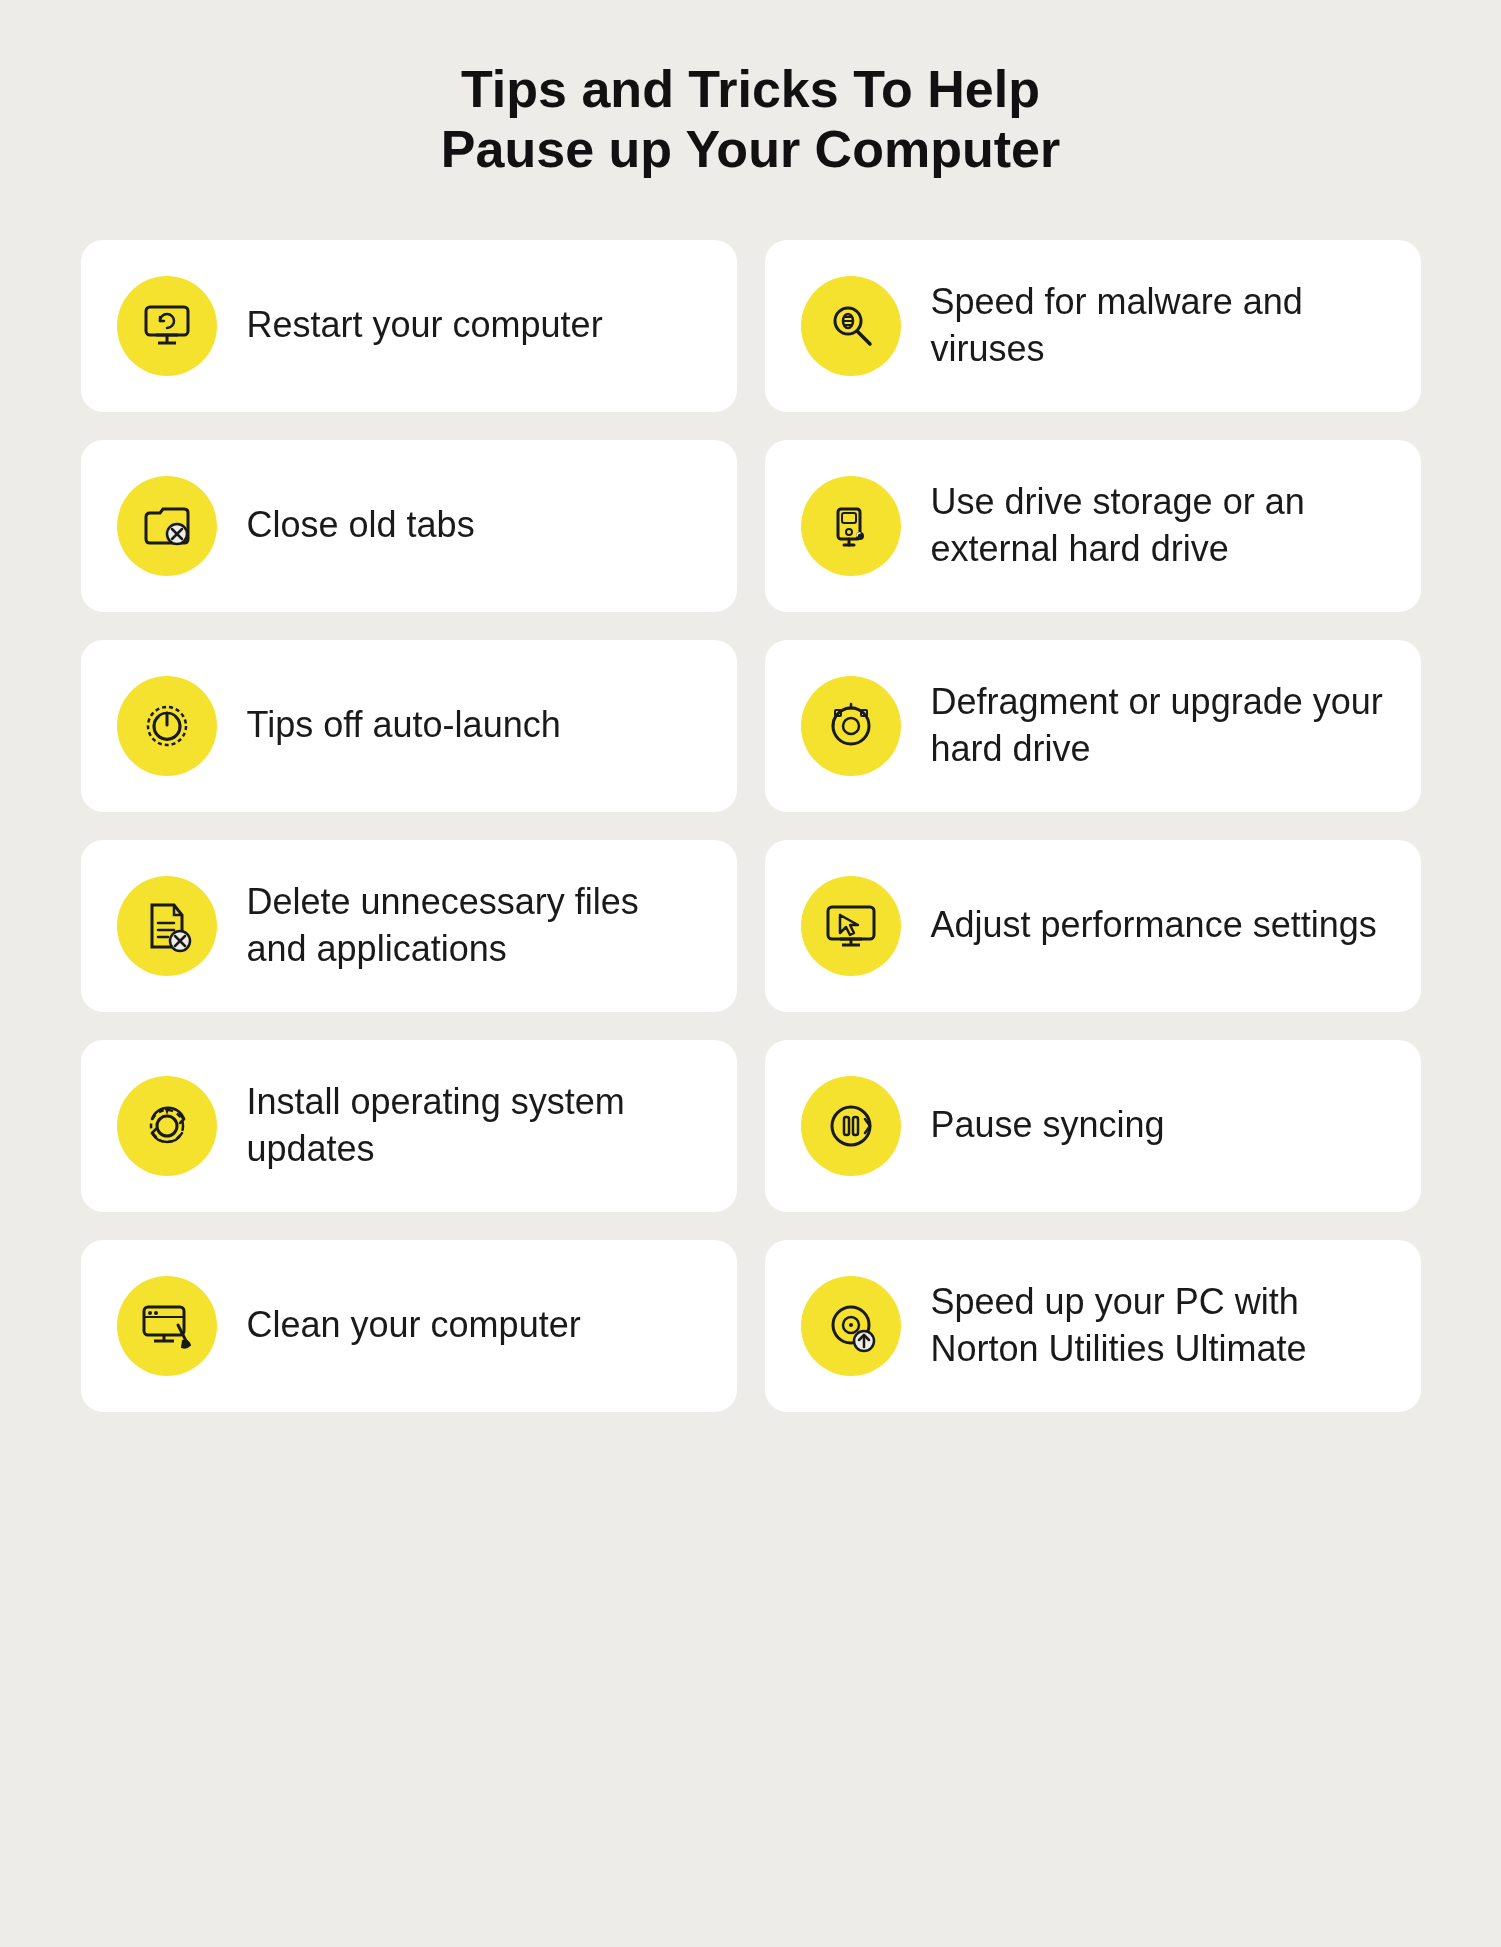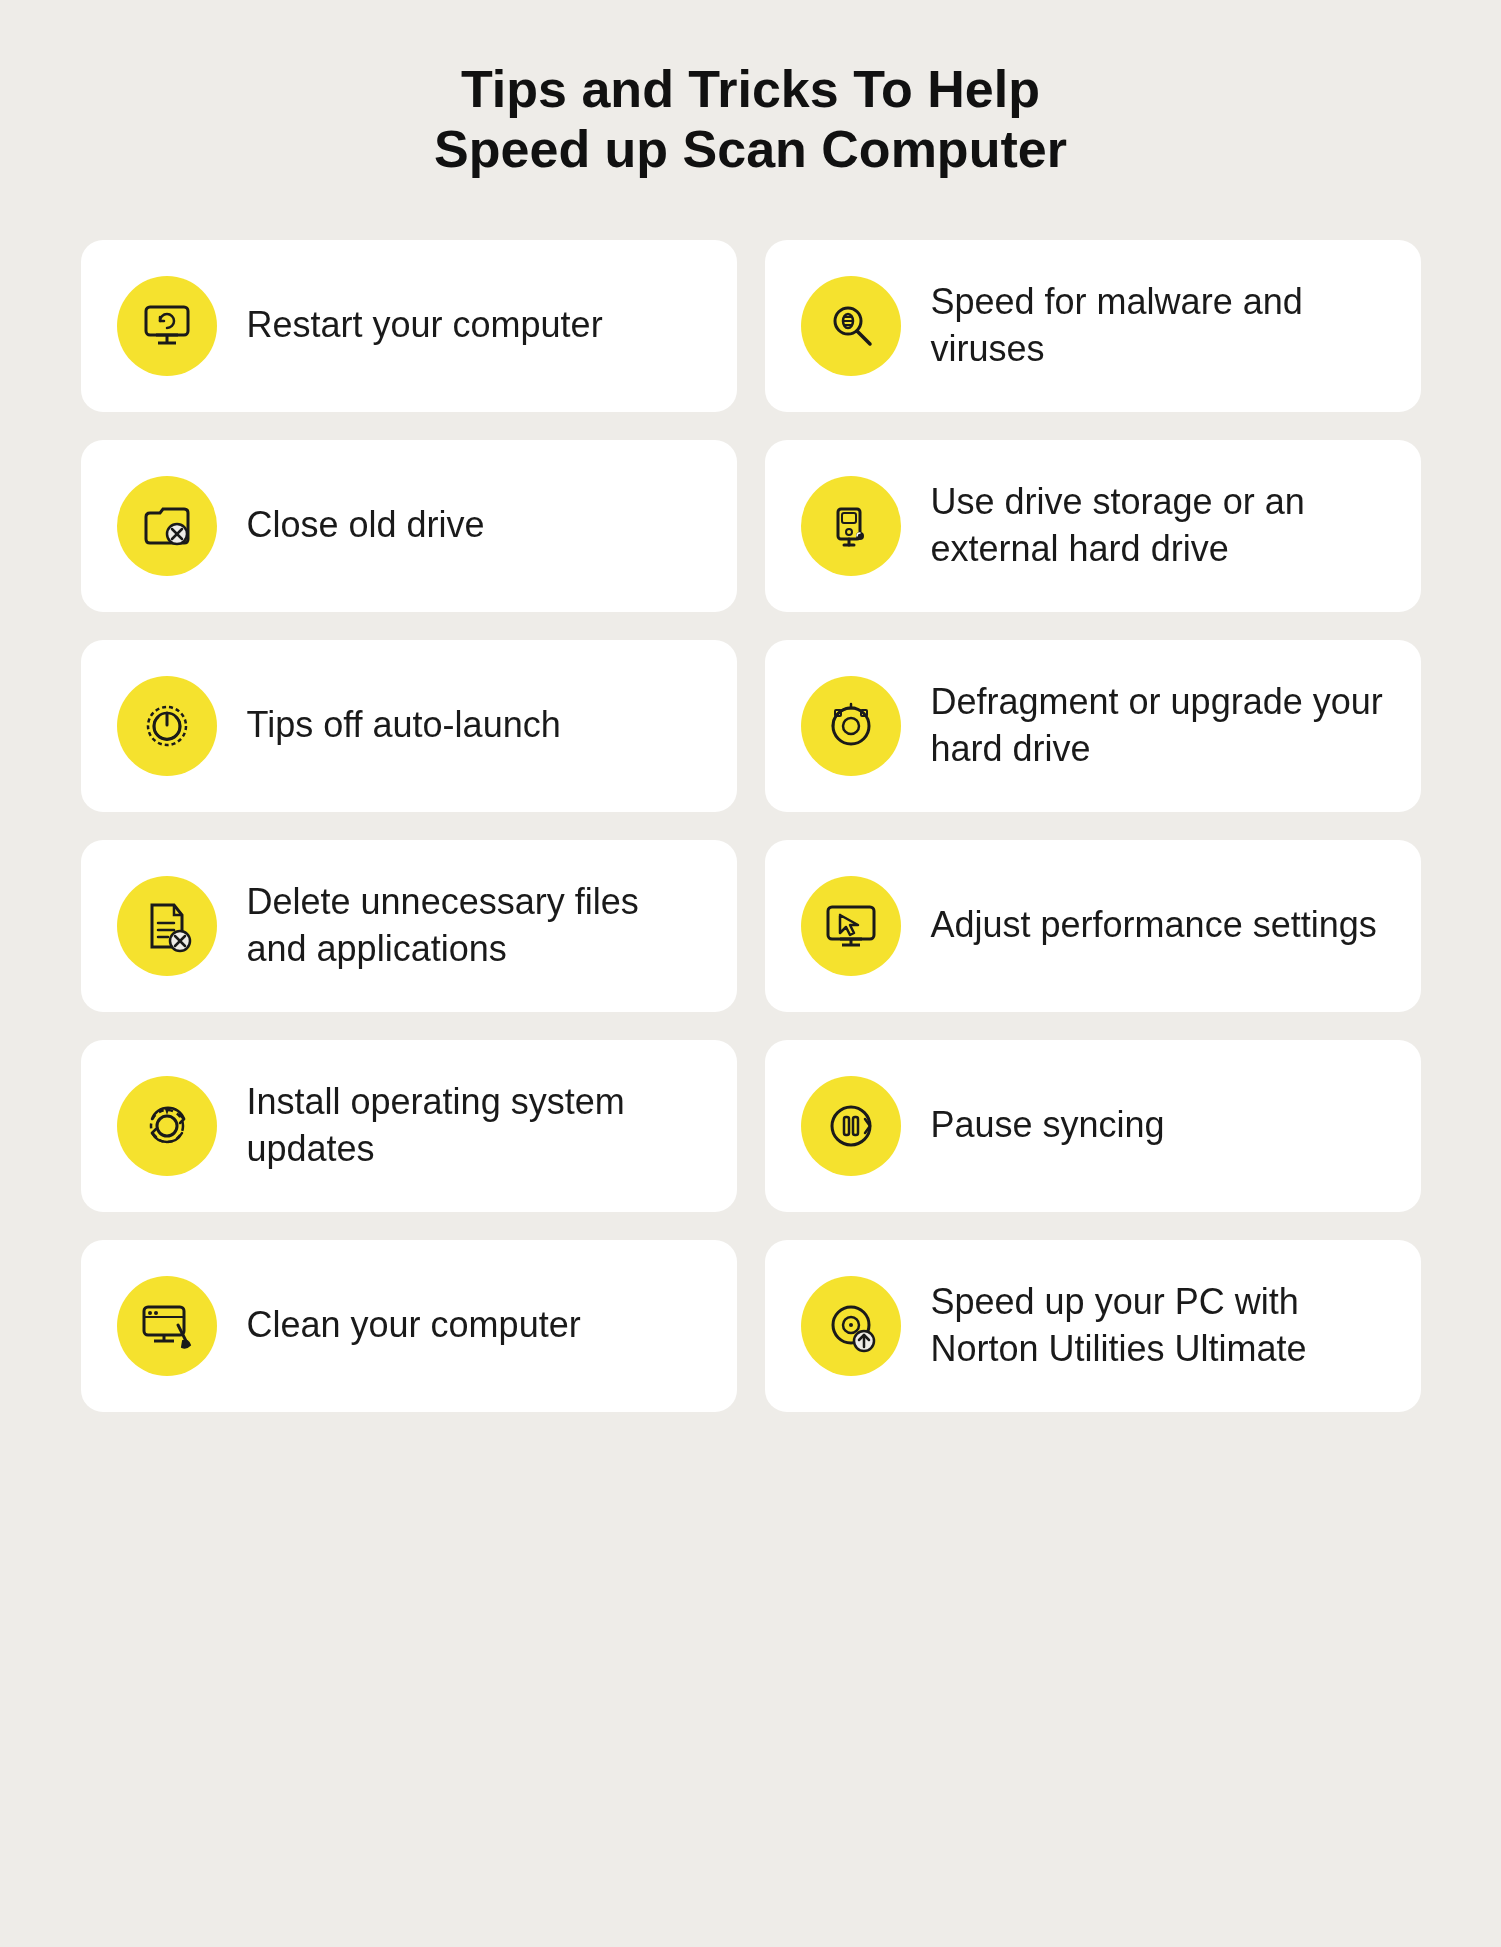--- a/index.html
+++ b/index.html
@@ -56,21 +56,21 @@
       font-weight: 500;
       color: #1a1a1a;
       line-height: 1.3;
     }
   </style>
 </head>
 <body>
 
 <h1 class="page-title">
   <span>Tips and Tricks To Help</span><br>
-  <span>Speed up Scan Computer</span>
+  <span>Pause up Your Computer</span>
 </h1>
 
 <div class="grid">
 
   <div class="card">
     <div class="icon-circle">
       <svg viewBox="0 0 58 58" fill="none" xmlns="http://www.w3.org/2000/svg">
 
         <rect x="8" y="10" width="42" height="28" rx="4" stroke="#1a1a1a" stroke-width="3" fill="none"></rect>
         <line x1="18" y1="38" x2="40" y2="38" stroke="#1a1a1a" stroke-width="3"></line>
@@ -105,21 +105,21 @@
     <div class="icon-circle">
       <svg viewBox="0 0 58 58" fill="none" xmlns="http://www.w3.org/2000/svg">
 
         <path d="M8 20 Q8 16 12 16 L22 16 L25 12 L46 12 Q50 12 50 16 L50 42 Q50 46 46 46 L12 46 Q8 46 8 42 Z" stroke="#1a1a1a" stroke-width="3" fill="none"></path>
 
         <circle cx="39" cy="37" r="10" fill="#eeece8" stroke="#1a1a1a" stroke-width="2.5"></circle>
         <line x1="34" y1="32" x2="44" y2="42" stroke="#1a1a1a" stroke-width="2.5" stroke-linecap="round"></line>
         <line x1="44" y1="32" x2="34" y2="42" stroke="#1a1a1a" stroke-width="2.5" stroke-linecap="round"></line>
       </svg>
     </div>
-    <span class="card-label">Close old drive</span>
+    <span class="card-label">Close old tabs</span>
   </div>
 
   <div class="card">
     <div class="icon-circle">
       <svg viewBox="0 0 58 58" fill="none" xmlns="http://www.w3.org/2000/svg">
 
         <rect x="16" y="12" width="22" height="30" rx="3" stroke="#1a1a1a" stroke-width="3" fill="none"></rect>
         <rect x="20" y="16" width="14" height="10" rx="2" stroke="#1a1a1a" stroke-width="2" fill="none"></rect>
         <circle cx="27" cy="35" r="3" stroke="#1a1a1a" stroke-width="2" fill="none"></circle>
 

